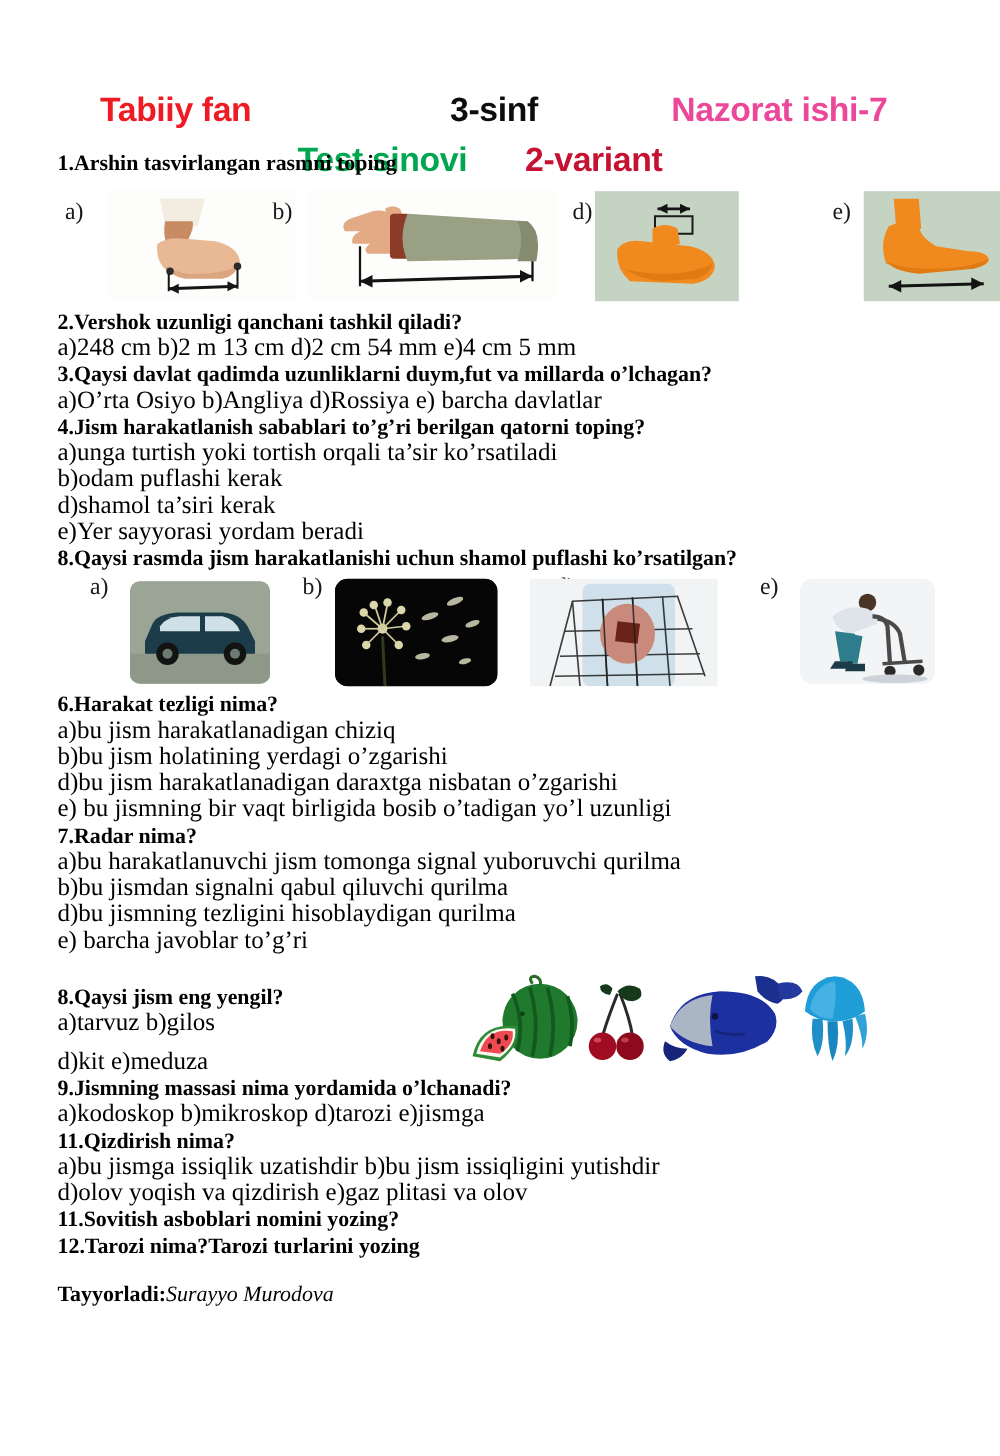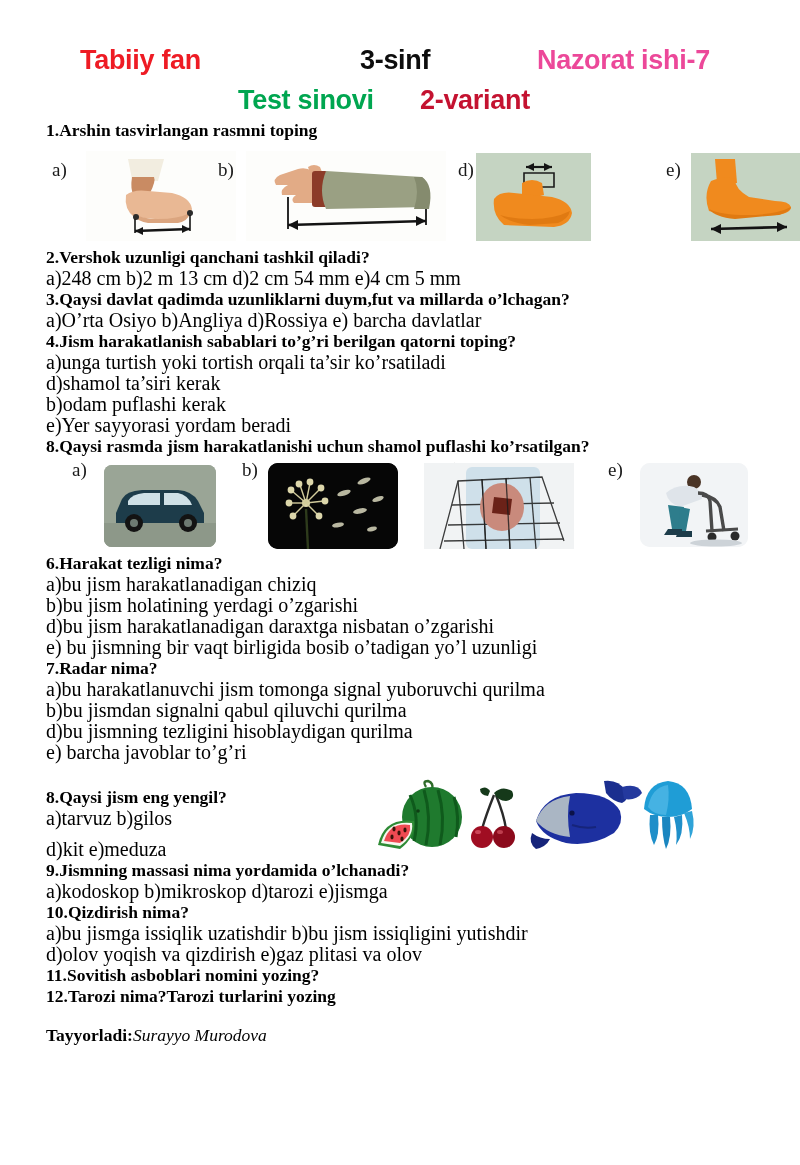--- a/index.html
+++ b/index.html
@@ -26,20 +26,21 @@
 
   
   .header {
     position: absolute;
     left: 0; top: 45px;
     width: 800px;
   }
   .hdr-row-1 {
     position: relative;
     height: 40px;
+    margin-top: 28px;
   }
   .hdr-row-2 {
     position: relative;
     height: 34px;
     padding-left: 36px;
   }
   .hdr-item {
     position: absolute;
     font-family: "Liberation Sans", sans-serif;
     font-weight: bold;
@@ -230,22 +231,22 @@
     </div>
 
     <div class="block">
       <p class="q-title">3.Qaysi davlat qadimda uzunliklarni duym,fut va millarda o’lchagan?</p>
       <p class="q-opt">a)O’rta Osiyo b)Angliya d)Rossiya e) barcha davlatlar</p>
     </div>
 
     <div class="block">
       <p class="q-title">4.Jism harakatlanish sabablari to’g’ri berilgan qatorni toping?</p>
       <p class="q-opt">a)unga turtish yoki tortish orqali ta’sir ko’rsatiladi</p>
+      <p class="q-opt">b)odam puflashi kerak</p>
       <p class="q-opt">d)shamol ta’siri kerak</p>
-      <p class="q-opt">b)odam puflashi kerak</p>
       <p class="q-opt">e)Yer sayyorasi yordam beradi</p>
     </div>
 
     <div class="block">
       <p class="q-title">8.Qaysi rasmda jism harakatlanishi uchun shamol puflashi ko’rsatilgan?</p>
       <div class="img-row" id="q5row">
 
         <span class="opt-label" id="q5-lbl-a">a)</span>
         <div class="pic" id="q5-pic-a">
           <svg width="112" height="82" viewBox="0 0 112 82">
@@ -425,21 +426,21 @@
         </div>
       </div>
     </div>
 
     <div class="block">
       <p class="q-title">9.Jismning massasi nima yordamida o’lchanadi?</p>
       <p class="q-opt">a)kodoskop b)mikroskop d)tarozi e)jismga</p>
     </div>
 
     <div class="block">
-      <p class="q-title">10.Qizdirish nima?</p>
+      <p class="q-title">11.Qizdirish nima?</p>
       <p class="q-opt">a)bu jismga issiqlik uzatishdir b)bu jism issiqligini yutishdir</p>
       <p class="q-opt">d)olov yoqish va qizdirish e)gaz plitasi va olov</p>
     </div>
 
     <div class="block">
       <p class="q-title">11.Sovitish asboblari nomini yozing?</p>
     </div>
 
     <div class="block">
       <p class="q-title">12.Tarozi nima?Tarozi turlarini yozing</p>

